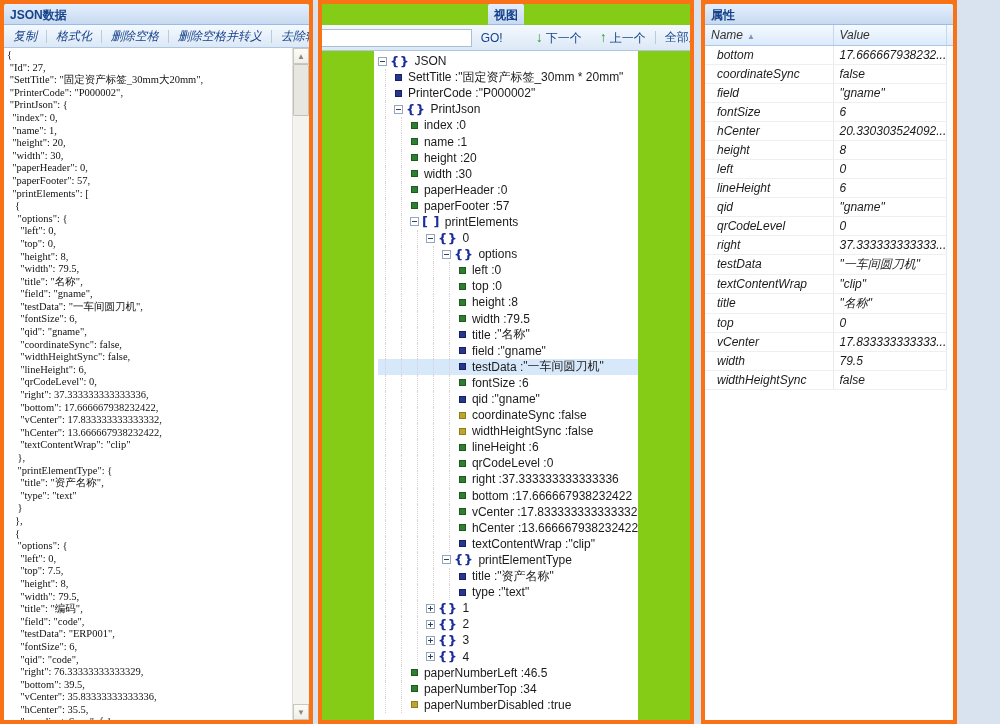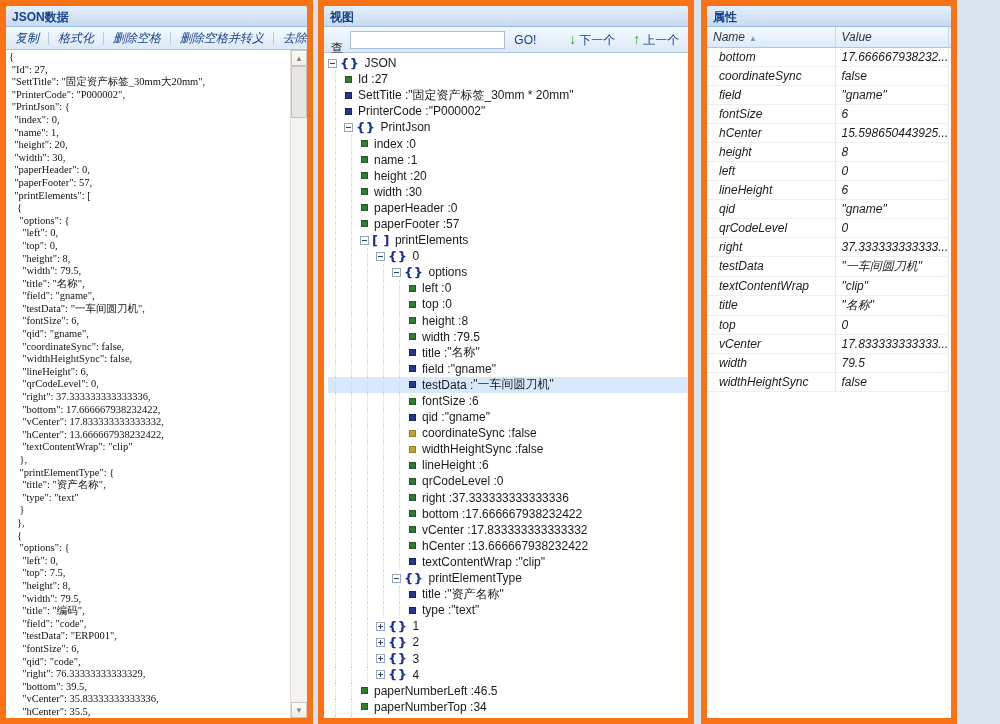--- a/index.html
+++ b/index.html
@@ -1,19 +1,19 @@
 <!DOCTYPE html>
 <html><head>
 <meta charset="utf-8">
 <style>
   html,body{margin:0;padding:0;background:#D9E2EF;}
   *{box-sizing:border-box;}
   .app{width:1000px;height:724px;display:flex;overflow:hidden;background:#D9E2EF;
        font-family:"Liberation Sans",sans-serif;font-size:12px;color:#1b1b1b;}
-  .panel{display:flex;flex-direction:column;background:#84cc16;border:6px solid #f97316;overflow:hidden;}
+  .panel{display:flex;flex-direction:column;background:#84cc16;border:4px solid #f97316;overflow:hidden;}
   .panel-header{flex:none;height:21px;padding:3px 6px 0;background:linear-gradient(#E3EFFC,#C8DAF0);
        border-bottom:1px solid #99BBE8;color:#15428B;font-weight:bold;border-radius:2px 2px 0 0;}
   .splitter{flex:none;background:#D9E2EF;}
   .toolbar{flex:none;display:flex;align-items:center;background:linear-gradient(#F4F9FE,#DCE8F6);
        border-bottom:1px solid #AFC6E0;}
   .tbtn{color:#15428B;padding:0 9px;cursor:pointer;white-space:nowrap;}
   .tsep{width:1px;height:13px;background:#B8CCE0;flex:none;}
   
   .left-body{flex:1;display:flex;overflow:hidden;background:#fff;}
   .json-text{flex:1;margin:0;padding:1px 0 0 3px;overflow:hidden;
@@ -140,44 +140,38 @@
         <div class="vtrack">
           <div class="vthumb"></div>
         </div>
         <div class="vbtn">▼</div>
       </div>
     </div>
   </section>
 
   <div class="splitter" style="width:5px;"></div>
 
-  <section class="panel" style="width:376px;">
+  <section class="panel" style="width:376px;align-items:center;">
     <div class="panel-header">视图</div>
     <div class="toolbar" style="height:26px;">
       <span class="find-label">查找:</span>
       <input class="find-input" type="text" value="" style="">
       <span class="go-btn">GO!</span>
       <span style="width:14px;flex:none;"></span>
       <span class="tbtn"><span class="arrow-down">↓</span><span>下一个</span></span>
       <span class="tbtn"><span class="arrow-up">↑</span><span>上一个</span></span>
       <span class="tsep"></span>
       <span class="tbtn">全部展开</span>
 
     </div>
     <div class="tree">
         <div class="trow">
           <span class="texp"></span>
           <span class="tbrace">{}</span>
           <span class="tkey">JSON</span>
-        </div>
-        <div class="trow">
-          <span class="tindent"></span>
-          <span class="tbullet num"></span>
-          <span class="tkey">Id : </span>
-          <span class="tval">27</span>
         </div>
         <div class="trow">
           <span class="tindent"></span>
           <span class="tbullet str"></span>
           <span class="tkey">SettTitle : </span>
           <span class="tval">"固定资产标签_30mm * 20mm"</span>
         </div>
         <div class="trow">
           <span class="tindent"></span>
           <span class="tbullet str"></span>
@@ -555,21 +549,21 @@
               <td class="value">"gname"</td>
               <td class="filler"></td>
             </tr>
             <tr>
               <td class="name">fontSize</td>
               <td class="value">6</td>
               <td class="filler"></td>
             </tr>
             <tr>
               <td class="name">hCenter</td>
-              <td class="value">15.598650443925...</td>
+              <td class="value">20.330303524092...</td>
               <td class="filler"></td>
             </tr>
             <tr>
               <td class="name">height</td>
               <td class="value">8</td>
               <td class="filler"></td>
             </tr>
             <tr>
               <td class="name">left</td>
               <td class="value">0</td>

